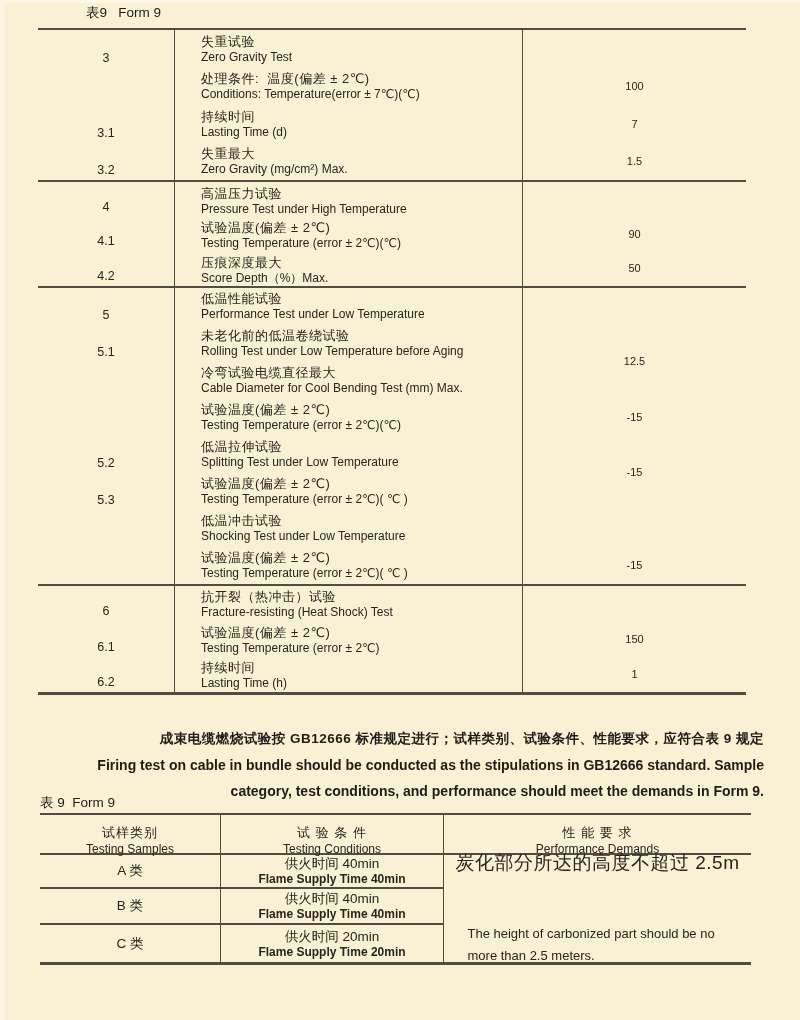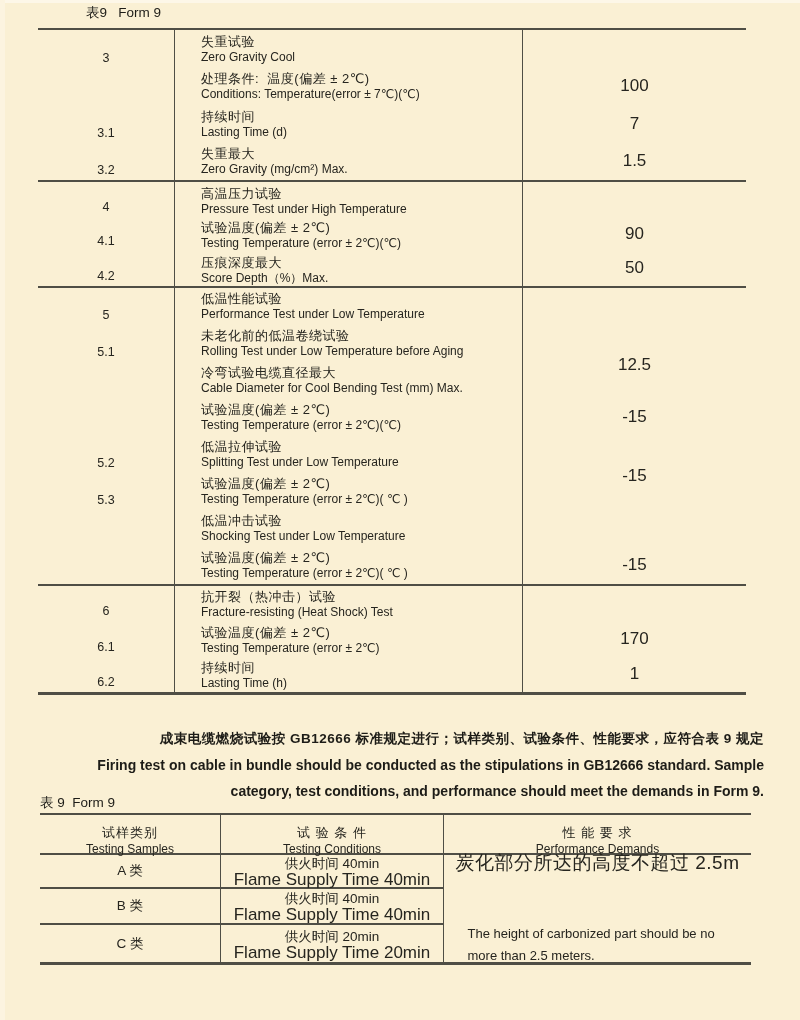--- a/index.html
+++ b/index.html
@@ -44,21 +44,21 @@
   .c-desc{
     border-left:1px solid var(--line);
     border-right:1px solid var(--line);
     padding:2.5px 4px 0 26px;
     overflow:visible;
   }
   .c-desc .cn{font-size:13px;line-height:17px;white-space:pre;letter-spacing:.5px;}
   .c-desc .en{font-size:12px;line-height:15px;white-space:pre;}
   .c-val{
     display:flex;align-items:center;justify-content:center;
-    font-size:17px;
+    font-size:11px;
   }
   .v-top .c-val{align-items:flex-start;position:relative;top:-7px;}
 
   
   .note{
     position:absolute;left:52px;top:726px;width:712px;
     text-align:right;font-weight:bold;color:#1d1c17;
   }
   .note-cn{font-size:13.5px;line-height:26px;white-space:pre;letter-spacing:.5px;}
   .note-en{font-size:14px;line-height:26px;}
@@ -73,42 +73,42 @@
     border-bottom:3px solid var(--line);
   }
   .t2 .cell{display:flex;flex-direction:column;align-items:center;justify-content:center;}
   .t2 .h{border-bottom:2px solid var(--line);padding-top:12px;}
   .t2 .h .cn{font-size:13px;line-height:18px;white-space:pre;letter-spacing:1px;}
   .t2 .h .en{font-size:12px;line-height:15px;}
   .t2 .mid{border-left:1px solid var(--line);border-right:1px solid var(--line);}
   .t2 .rb{border-bottom:2px solid var(--line);}
   .t2 .s-cell{font-size:13.5px;white-space:pre;}
   .t2 .d-cell .cn{font-size:13.5px;line-height:17px;white-space:pre;}
-  .t2 .d-cell .en{font-size:17px;line-height:15px;}
+  .t2 .d-cell .en{font-size:12px;line-height:15px;font-weight:bold;}
   .t2 .perf{grid-column:3;grid-row:2/5;}
   .t2 .perf .p-cn{font-size:19px;line-height:24px;white-space:pre;letter-spacing:.5px;}
   .t2 .perf .p-en{font-size:13px;line-height:22px;text-align:left;max-width:260px;margin-top:48px;}
   .g1{grid-column:1;} .g2{grid-column:2;text-align:center;} .g3{grid-column:3;}
 </style>
 </head>
 <body>
 
 <div class="edge-top"></div>
 <div class="edge-left"></div>
 
 <div class="title title-top">表9   Form 9</div>
 
 <div class="t1">
 
   <section class="sec sec3">
     <div class="trow">
       <div class="c-num">3</div>
       <div class="c-desc">
         <div class="cn">失重试验</div>
-        <div class="en">Zero Gravity Cool</div>
+        <div class="en">Zero Gravity Test</div>
       </div>
       <div class="c-val"></div>
     </div>
     <div class="trow">
       <div class="c-num"></div>
       <div class="c-desc">
         <div class="cn">处理条件:  温度(偏差 ± 2℃)</div>
         <div class="en">Conditions: Temperature(error ± 7℃)(℃)</div>
       </div>
       <div class="c-val">100</div>
@@ -233,21 +233,21 @@
         <div class="en">Fracture-resisting (Heat Shock) Test</div>
       </div>
       <div class="c-val"></div>
     </div>
     <div class="trow">
       <div class="c-num">6.1</div>
       <div class="c-desc">
         <div class="cn">试验温度(偏差 ± 2℃)</div>
         <div class="en">Testing Temperature (error ± 2℃)</div>
       </div>
-      <div class="c-val">170</div>
+      <div class="c-val">150</div>
     </div>
     <div class="trow">
       <div class="c-num">6.2</div>
       <div class="c-desc">
         <div class="cn">持续时间</div>
         <div class="en">Lasting Time (h)</div>
       </div>
       <div class="c-val">1</div>
     </div>
   </section>

